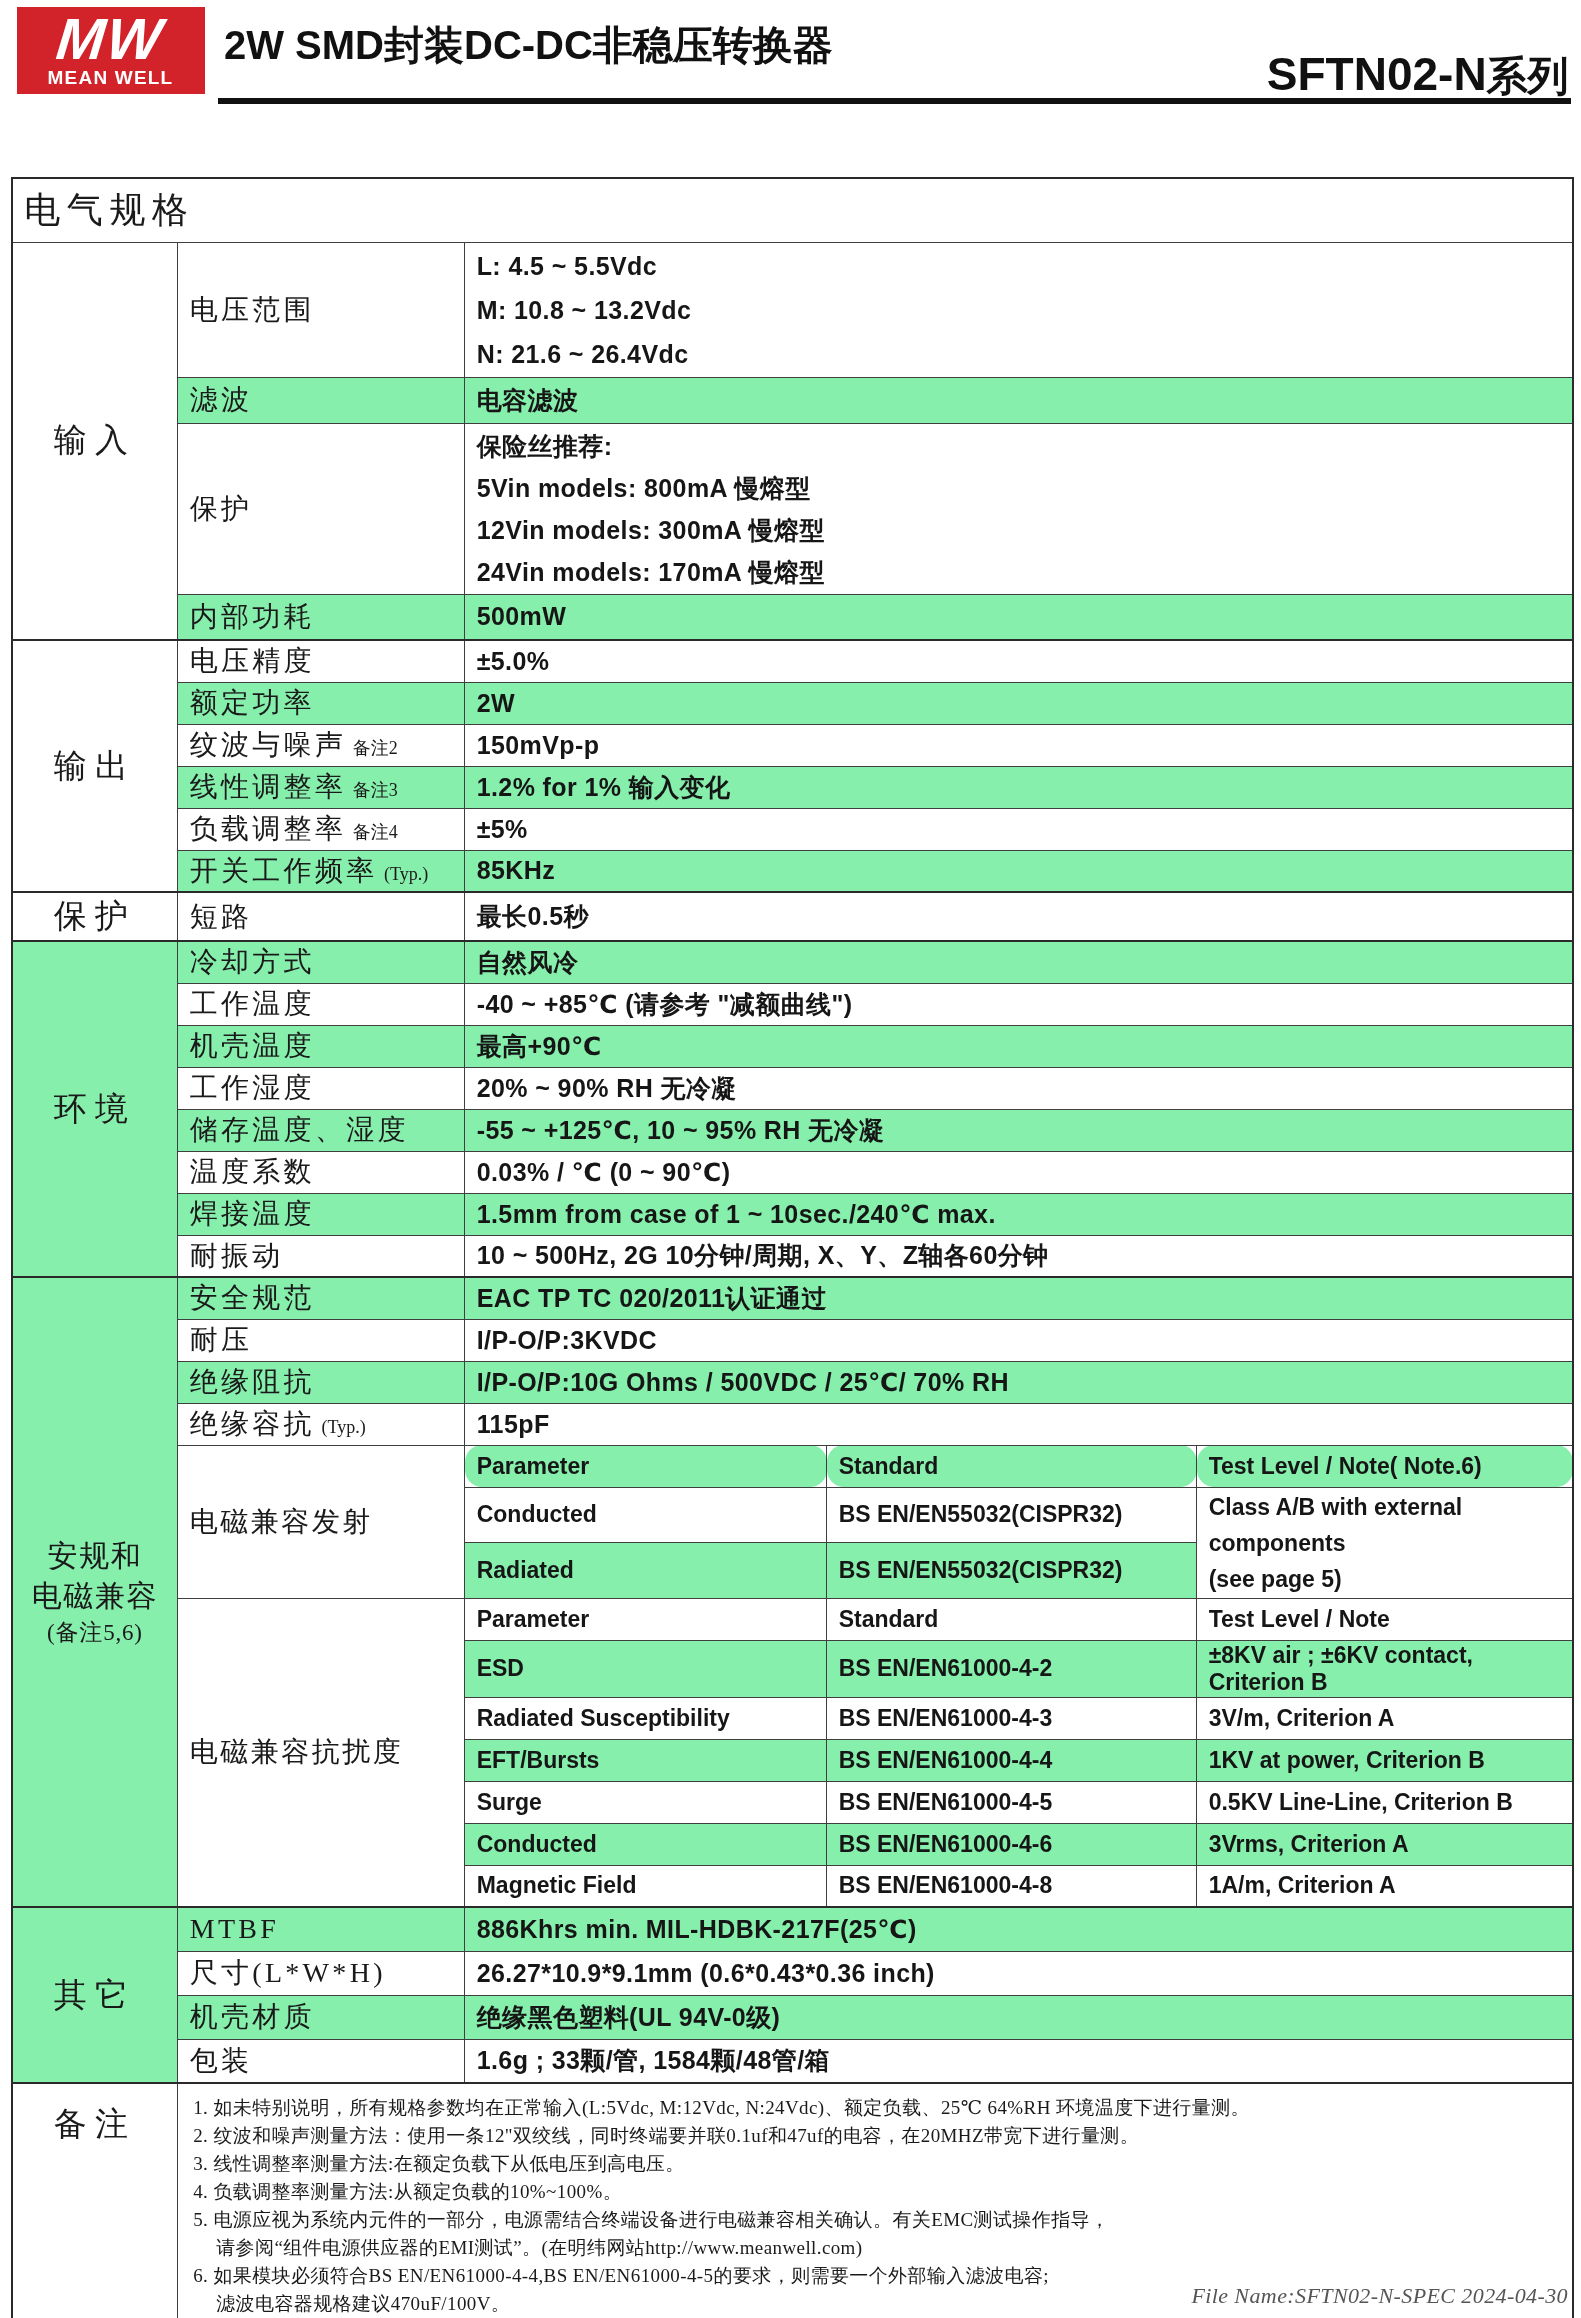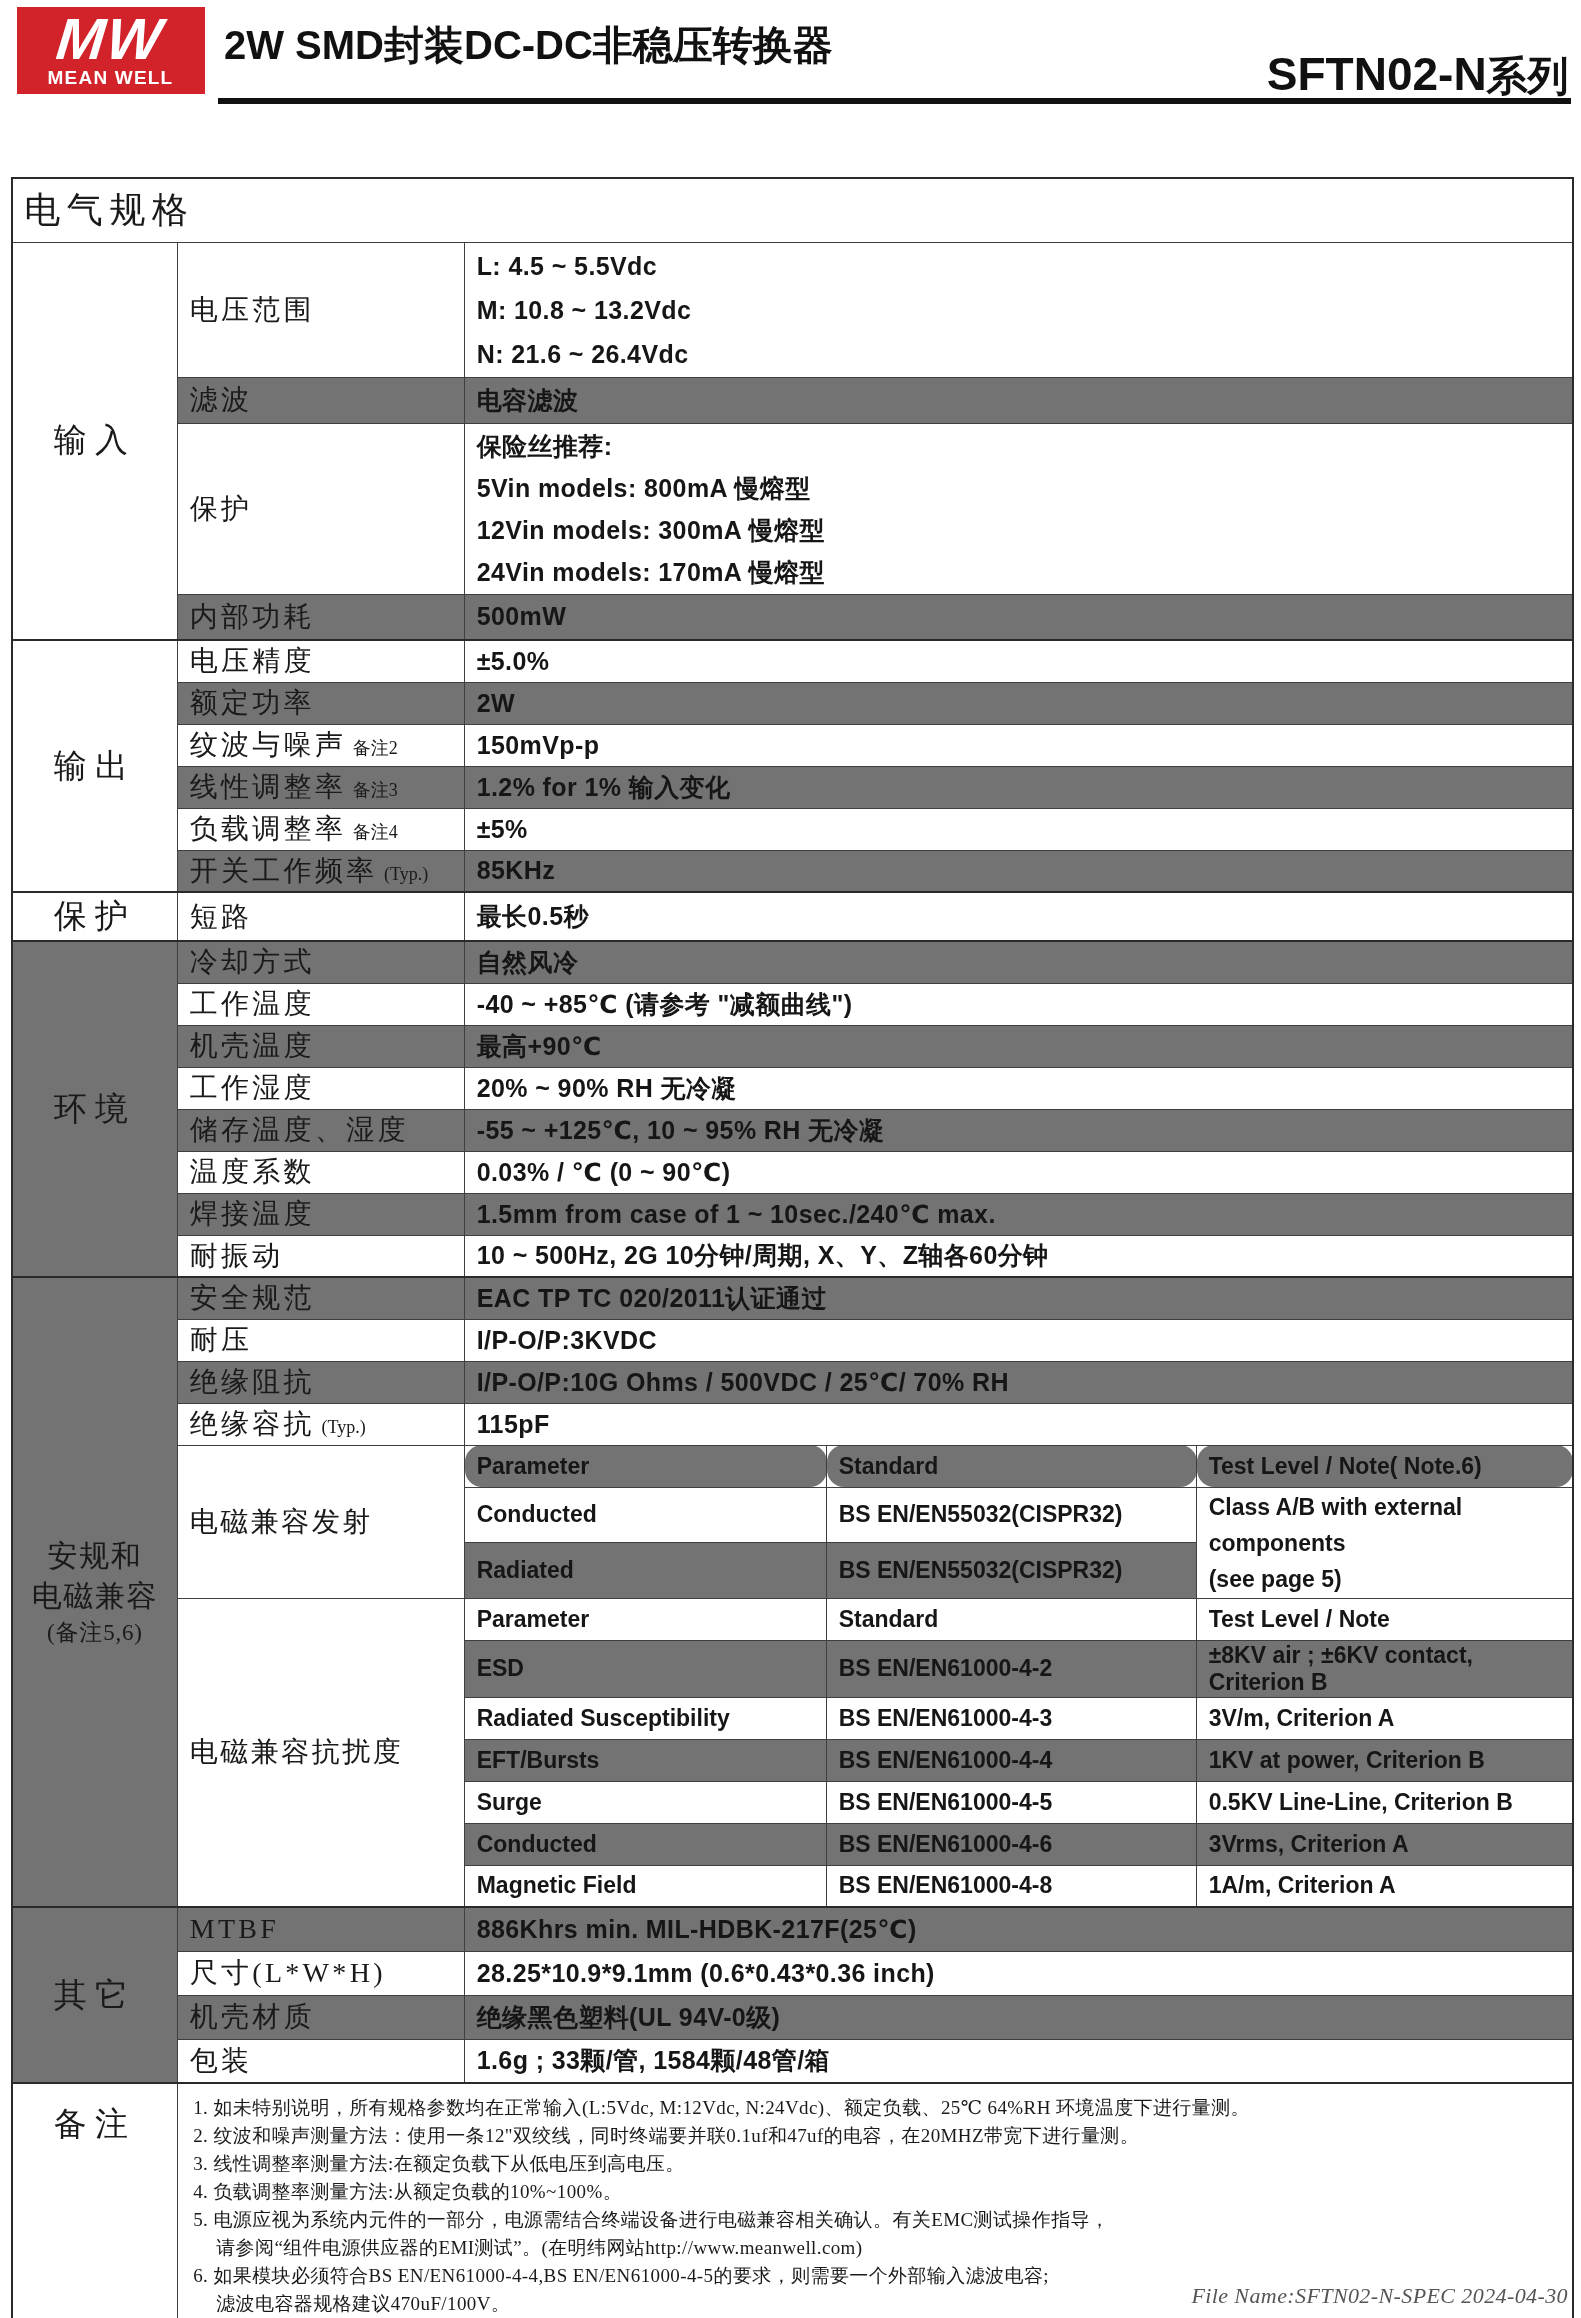--- a/index.html
+++ b/index.html
@@ -49,21 +49,21 @@
   
   .spec-wrap{position:absolute;left:10.7px;top:177px;width:1560px;}
   table.spec{
     border-collapse:collapse;table-layout:fixed;width:1560px;
     border:2.5px solid #2a2a2a;
   }
   table.spec td{
     border:1.6px solid #3f3f3f;vertical-align:middle;background:#fff;
     overflow:hidden;
   }
-  tr.g > td{background:#737373;}
+  tr.g > td{background:#86efac;}
   td.wbg{background:#fff !important;}
   tr.tt > td{border-top-width:2.5px;border-top-color:#2a2a2a;}
 
   .rh-hdr{height:64px;} .rh-vr{height:132px;} .rh-f{height:46px;}
   .rh-p{height:169px;} .rh-s{height:42px;} .rh-o{height:44px;} .rh-n{height:264px;}
 
   td.hdr-cell{
     background:#ccd6dc;font-size:36px;letter-spacing:6.6px;color:#1a1a1a;
     padding-left:11.5px;
   }
@@ -311,21 +311,21 @@
     <td class="emc">1A/m, Criterion A</td>
   </tr>
 
   <tr class="rh-o g tt">
     <td rowspan="4" class="sec">其它</td>
     <td class="param">MTBF</td>
     <td colspan="3" class="val">886Khrs min.  MIL-HDBK-217F(25℃)</td>
   </tr>
   <tr class="rh-o">
     <td class="param">尺寸(L*W*H)</td>
-    <td colspan="3" class="val">28.25*10.9*9.1mm (0.6*0.43*0.36 inch)</td>
+    <td colspan="3" class="val">26.27*10.9*9.1mm (0.6*0.43*0.36 inch)</td>
   </tr>
   <tr class="rh-o g">
     <td class="param">机壳材质</td>
     <td colspan="3" class="val">绝缘黑色塑料(UL 94V-0级)</td>
   </tr>
   <tr class="rh-o">
     <td class="param">包装</td>
     <td colspan="3" class="val">1.6g ; 33颗/管, 1584颗/48管/箱</td>
   </tr>
 

